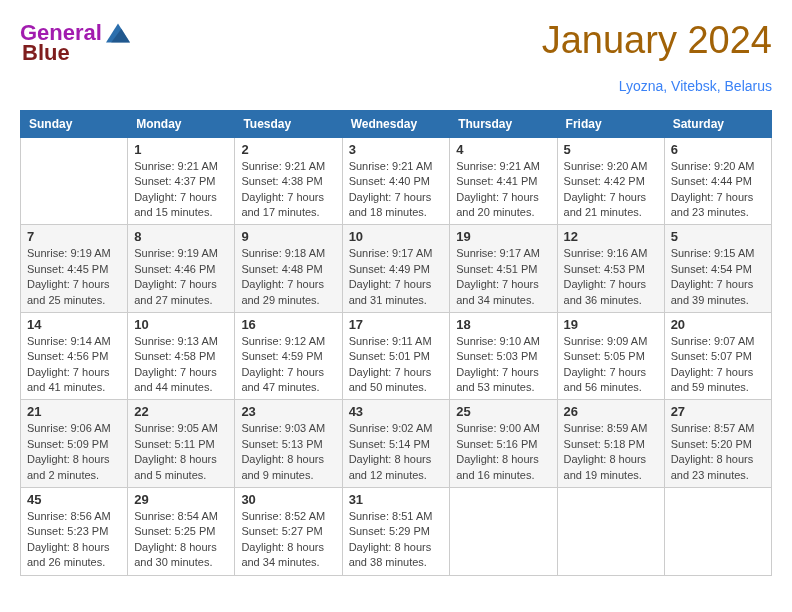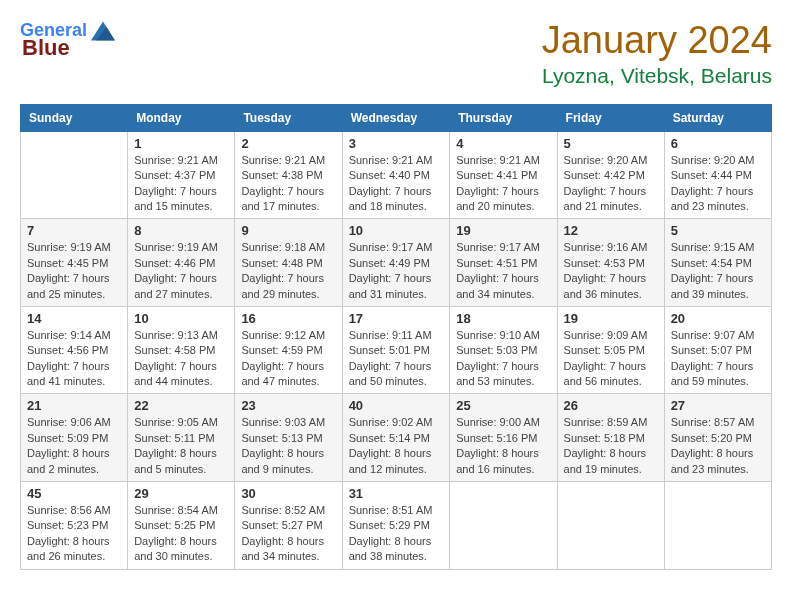--- a/index.html
+++ b/index.html
@@ -20,23 +20,23 @@
       display: flex;
       flex-direction: column;
       align-items: flex-start;
     }
     .logo-text {
       display: flex;
       align-items: center;
       gap: 2px;
     }
     .logo-general {
-      font-size: 18px;
-      font-weight: bold;
-      color: #3b82f6;
+      font-size: 22px;
+      font-weight: bold;
+      color: #a21caf;
     }
     .logo-blue {
       font-size: 22px;
       font-weight: bold;
       color: #7f1d1d;
     }
     .logo-icon {
       width: 24px;
       height: 20px;
       margin-left: 2px;
@@ -44,23 +44,23 @@
     .title-section {
       text-align: right;
     }
     .month-title {
       font-size: 38px;
       font-weight: normal;
       color: #a16207;
       line-height: 1.1;
     }
     .location {
-      font-size: 21px;
-      color: #15803d;
-      margin-top: 2px;
+      font-size: 14px;
+      color: #3b82f6;
+      margin-top: 16px;
     }
     .calendar {
       width: 100%;
       border-collapse: collapse;
     }
     .calendar th {
       background: #2c6fad;
       color: #fff;
       font-size: 12px;
       font-weight: bold;
@@ -222,21 +222,21 @@
         </td>
         <td>
           <span class="day-number">22</span>
           <div class="day-info">Sunrise: 9:05 AM<br>Sunset: 5:11 PM<br>Daylight: 8 hours and 5 minutes.</div>
         </td>
         <td>
           <span class="day-number">23</span>
           <div class="day-info">Sunrise: 9:03 AM<br>Sunset: 5:13 PM<br>Daylight: 8 hours and 9 minutes.</div>
         </td>
         <td>
-          <span class="day-number">40</span>
+          <span class="day-number">43</span>
           <div class="day-info">Sunrise: 9:02 AM<br>Sunset: 5:14 PM<br>Daylight: 8 hours and 12 minutes.</div>
         </td>
         <td>
           <span class="day-number">25</span>
           <div class="day-info">Sunrise: 9:00 AM<br>Sunset: 5:16 PM<br>Daylight: 8 hours and 16 minutes.</div>
         </td>
         <td>
           <span class="day-number">26</span>
           <div class="day-info">Sunrise: 8:59 AM<br>Sunset: 5:18 PM<br>Daylight: 8 hours and 19 minutes.</div>
         </td>

